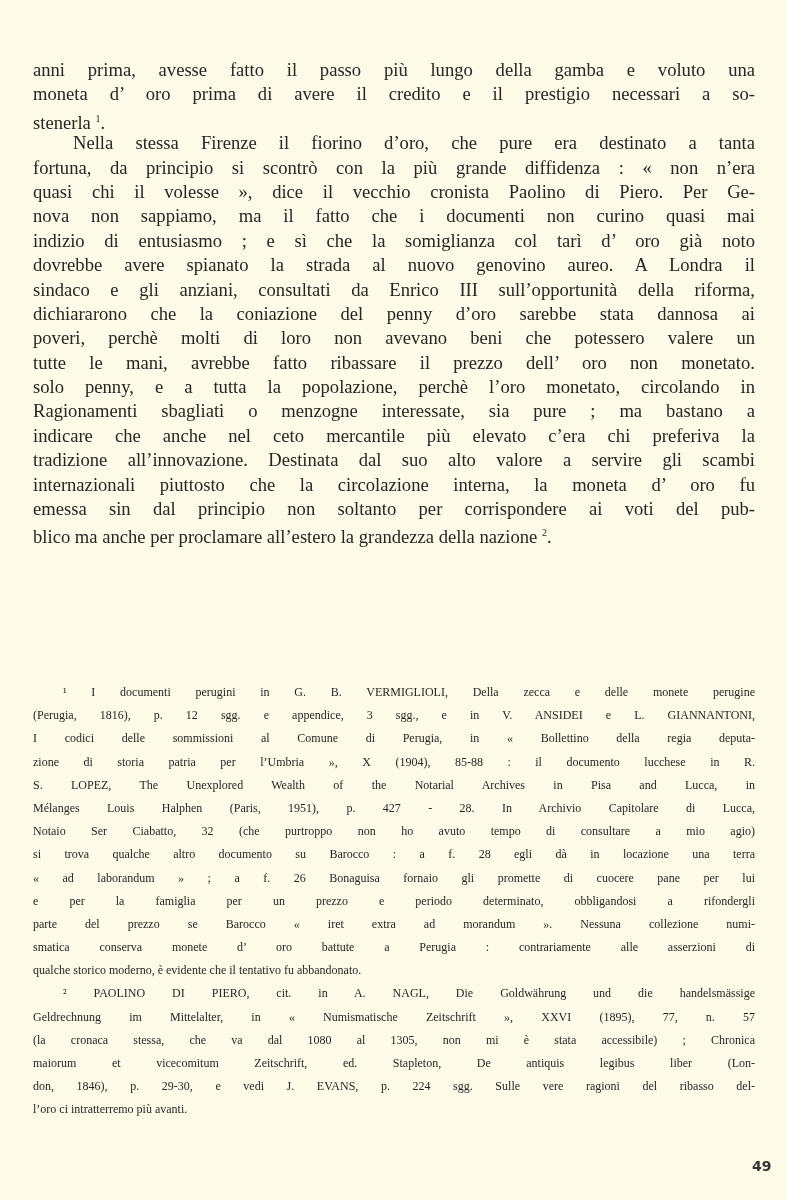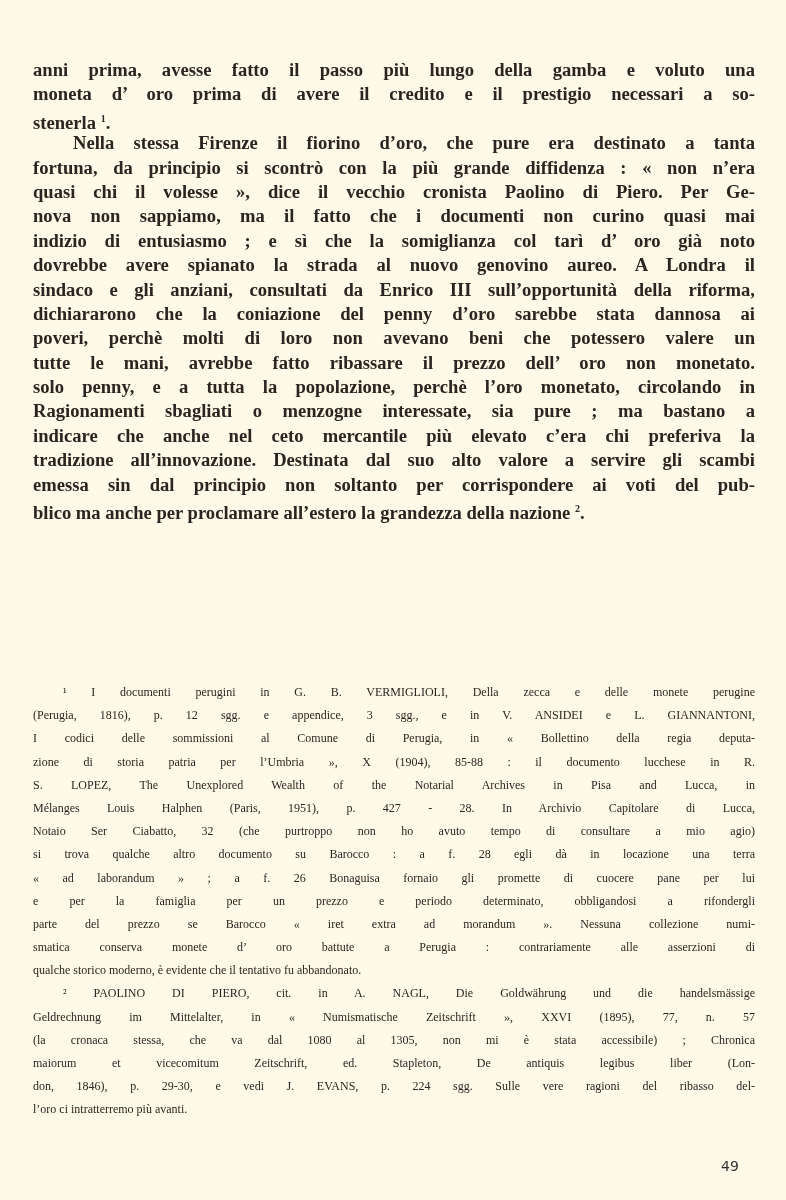--- a/index.html
+++ b/index.html
@@ -12,39 +12,38 @@
     color: #2a2520;
   }
   .page { position: absolute; left: 33px; top: 58px; width: 722px; }
   .body-line {
     font-size: 18.6px;
     line-height: 24.4px;
     white-space: nowrap;
     text-align: justify;
     text-align-last: justify;
     height: 24.4px;
-    font-weight: bold;
   }
   .body-line.last { text-align-last: left; }
   .body-line.indent { padding-left: 40px; }
   .fn-block { position: absolute; left: 33px; top: 681px; width: 722px; }
   .fn-line {
     font-size: 12px;
     line-height: 23.2px;
     white-space: nowrap;
     text-align: justify;
     text-align-last: justify;
     height: 23.2px;
   }
   .fn-line.last { text-align-last: left; }
   .fn-line.indent { padding-left: 30px; }
   .sup { font-size: 10px; vertical-align: 7px; }
   .page-number {
-    position: absolute; left: 721px; top: 1158px;
-    font-family: "DejaVu Sans", sans-serif; font-weight: normal;
+    position: absolute; left: 752px; top: 1158px;
+    font-family: "DejaVu Sans", sans-serif; font-weight: bold;
     font-size: 14px; color: #333;
   }
 </style>
 </head>
 <body>
 
 <div class="page">
   <div class="body-line">anni prima, avesse fatto il passo più lungo della gamba e voluto una</div>
   <div class="body-line">moneta d’ oro prima di avere il credito e il prestigio necessari a so-</div>
   <div class="body-line last"><span>stenerla</span> <span class="sup">1</span>.</div>
@@ -55,20 +54,21 @@
   <div class="body-line">indizio di entusiasmo ; e sì che la somiglianza col tarì d’ oro già noto</div>
   <div class="body-line">dovrebbe avere spianato la strada al nuovo genovino aureo. A Londra il</div>
   <div class="body-line">sindaco e gli anziani, consultati da Enrico III sull’opportunità della riforma,</div>
   <div class="body-line">dichiararono che la coniazione del penny d’oro sarebbe stata dannosa ai</div>
   <div class="body-line">poveri, perchè molti di loro non avevano beni che potessero valere un</div>
   <div class="body-line">tutte le mani, avrebbe fatto ribassare il prezzo dell’ oro non monetato.</div>
   <div class="body-line">solo penny, e a tutta la popolazione, perchè l’oro monetato, circolando in</div>
   <div class="body-line">Ragionamenti sbagliati o menzogne interessate, sia pure ; ma bastano a</div>
   <div class="body-line">indicare che anche nel ceto mercantile più elevato c’era chi preferiva la</div>
   <div class="body-line">tradizione all’innovazione. Destinata dal suo alto valore a servire gli scambi</div>
+  <div class="body-line">internazionali piuttosto che la circolazione interna, la moneta d’ oro fu</div>
   <div class="body-line">emessa sin dal principio non soltanto per corrispondere ai voti del pub-</div>
   <div class="body-line last"><span>blico ma anche per proclamare all’estero la grandezza della nazione</span> <span class="sup">2</span>.</div>
 </div>
 
 <div class="fn-block">
   <div class="fn-line indent">¹ I documenti perugini in G. B. VERMIGLIOLI, Della zecca e delle monete perugine</div>
   <div class="fn-line">(Perugia, 1816), p. 12 sgg. e appendice, 3 sgg., e in V. ANSIDEI e L. GIANNANTONI,</div>
   <div class="fn-line">I codici delle sommissioni al Comune di Perugia, in « Bollettino della regia deputa-</div>
   <div class="fn-line">zione di storia patria per l’Umbria », X (1904), 85-88 : il documento lucchese in R.</div>
   <div class="fn-line">S. LOPEZ, The Unexplored Wealth of the Notarial Archives in Pisa and Lucca, in</div>

